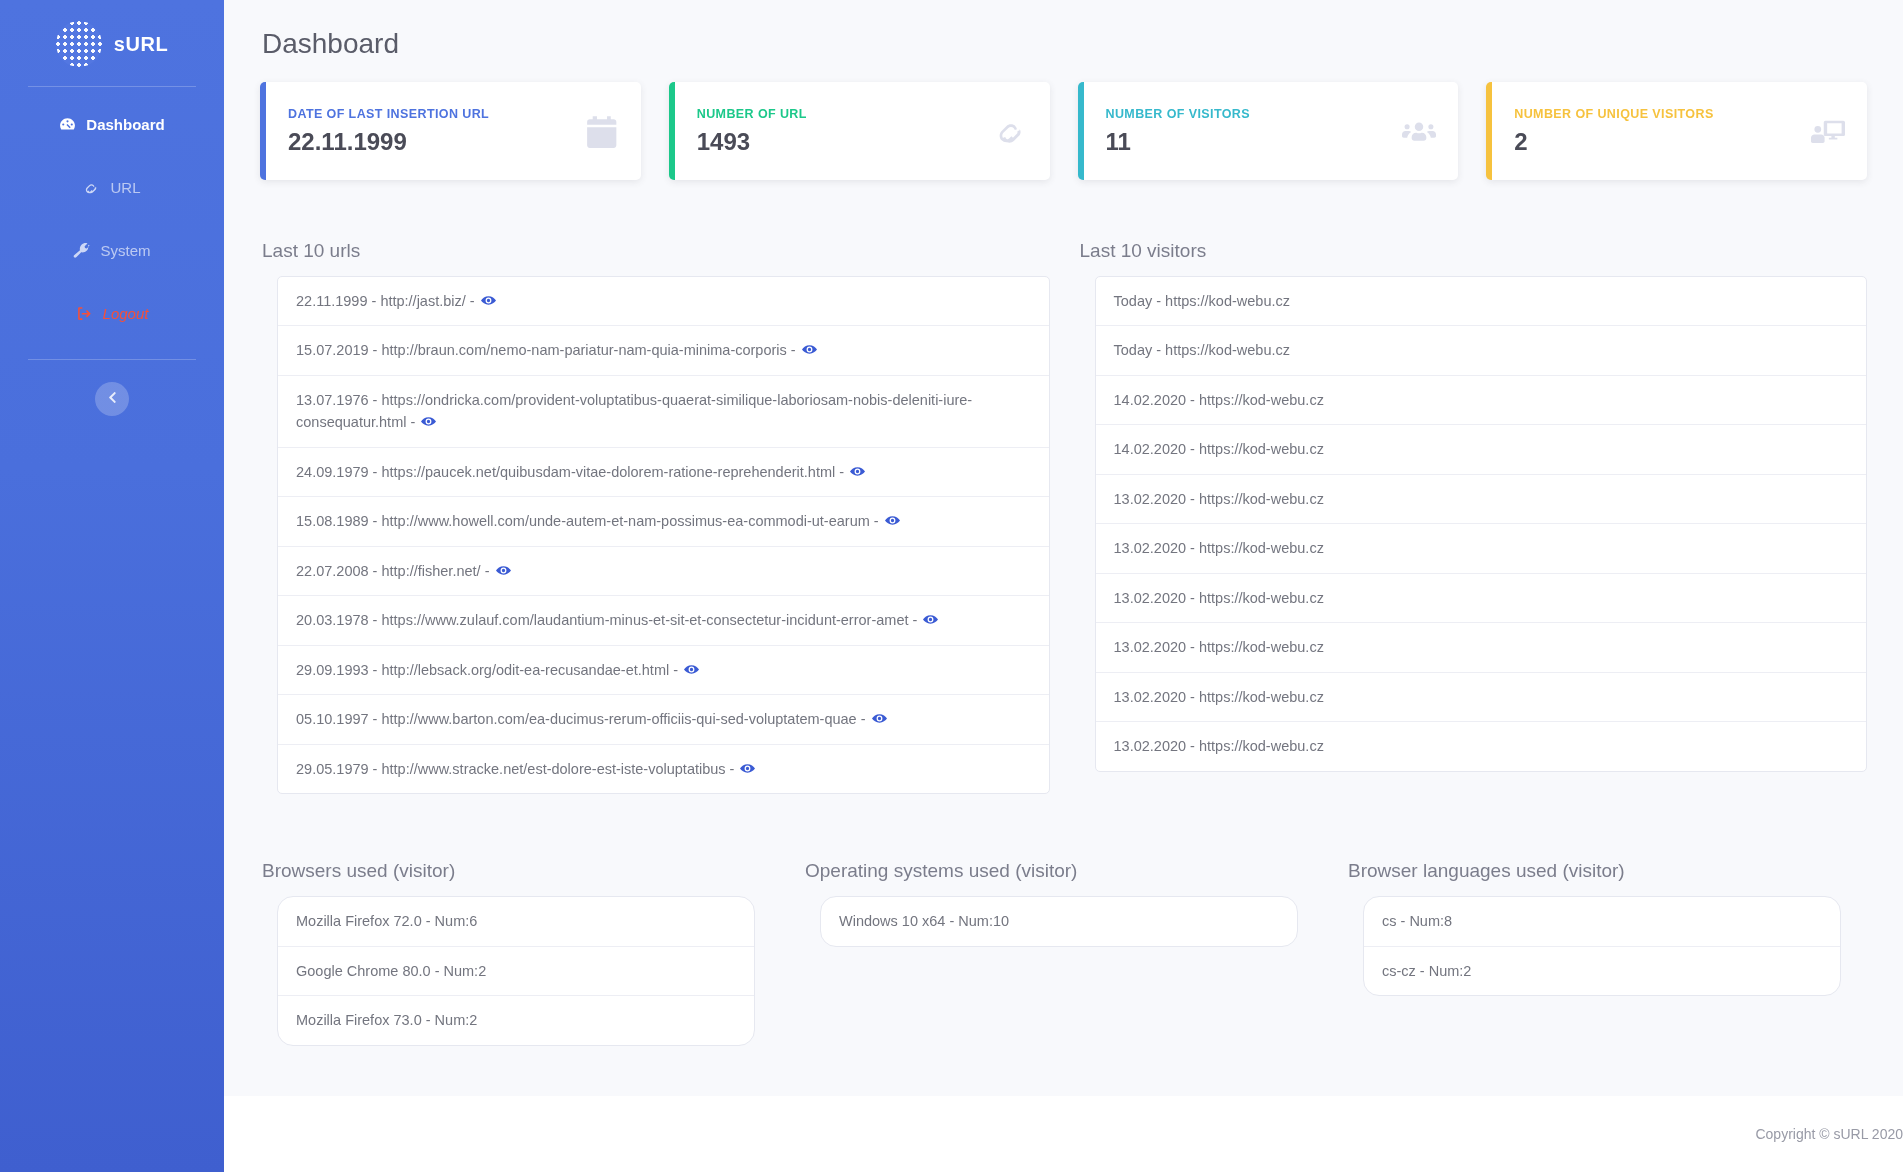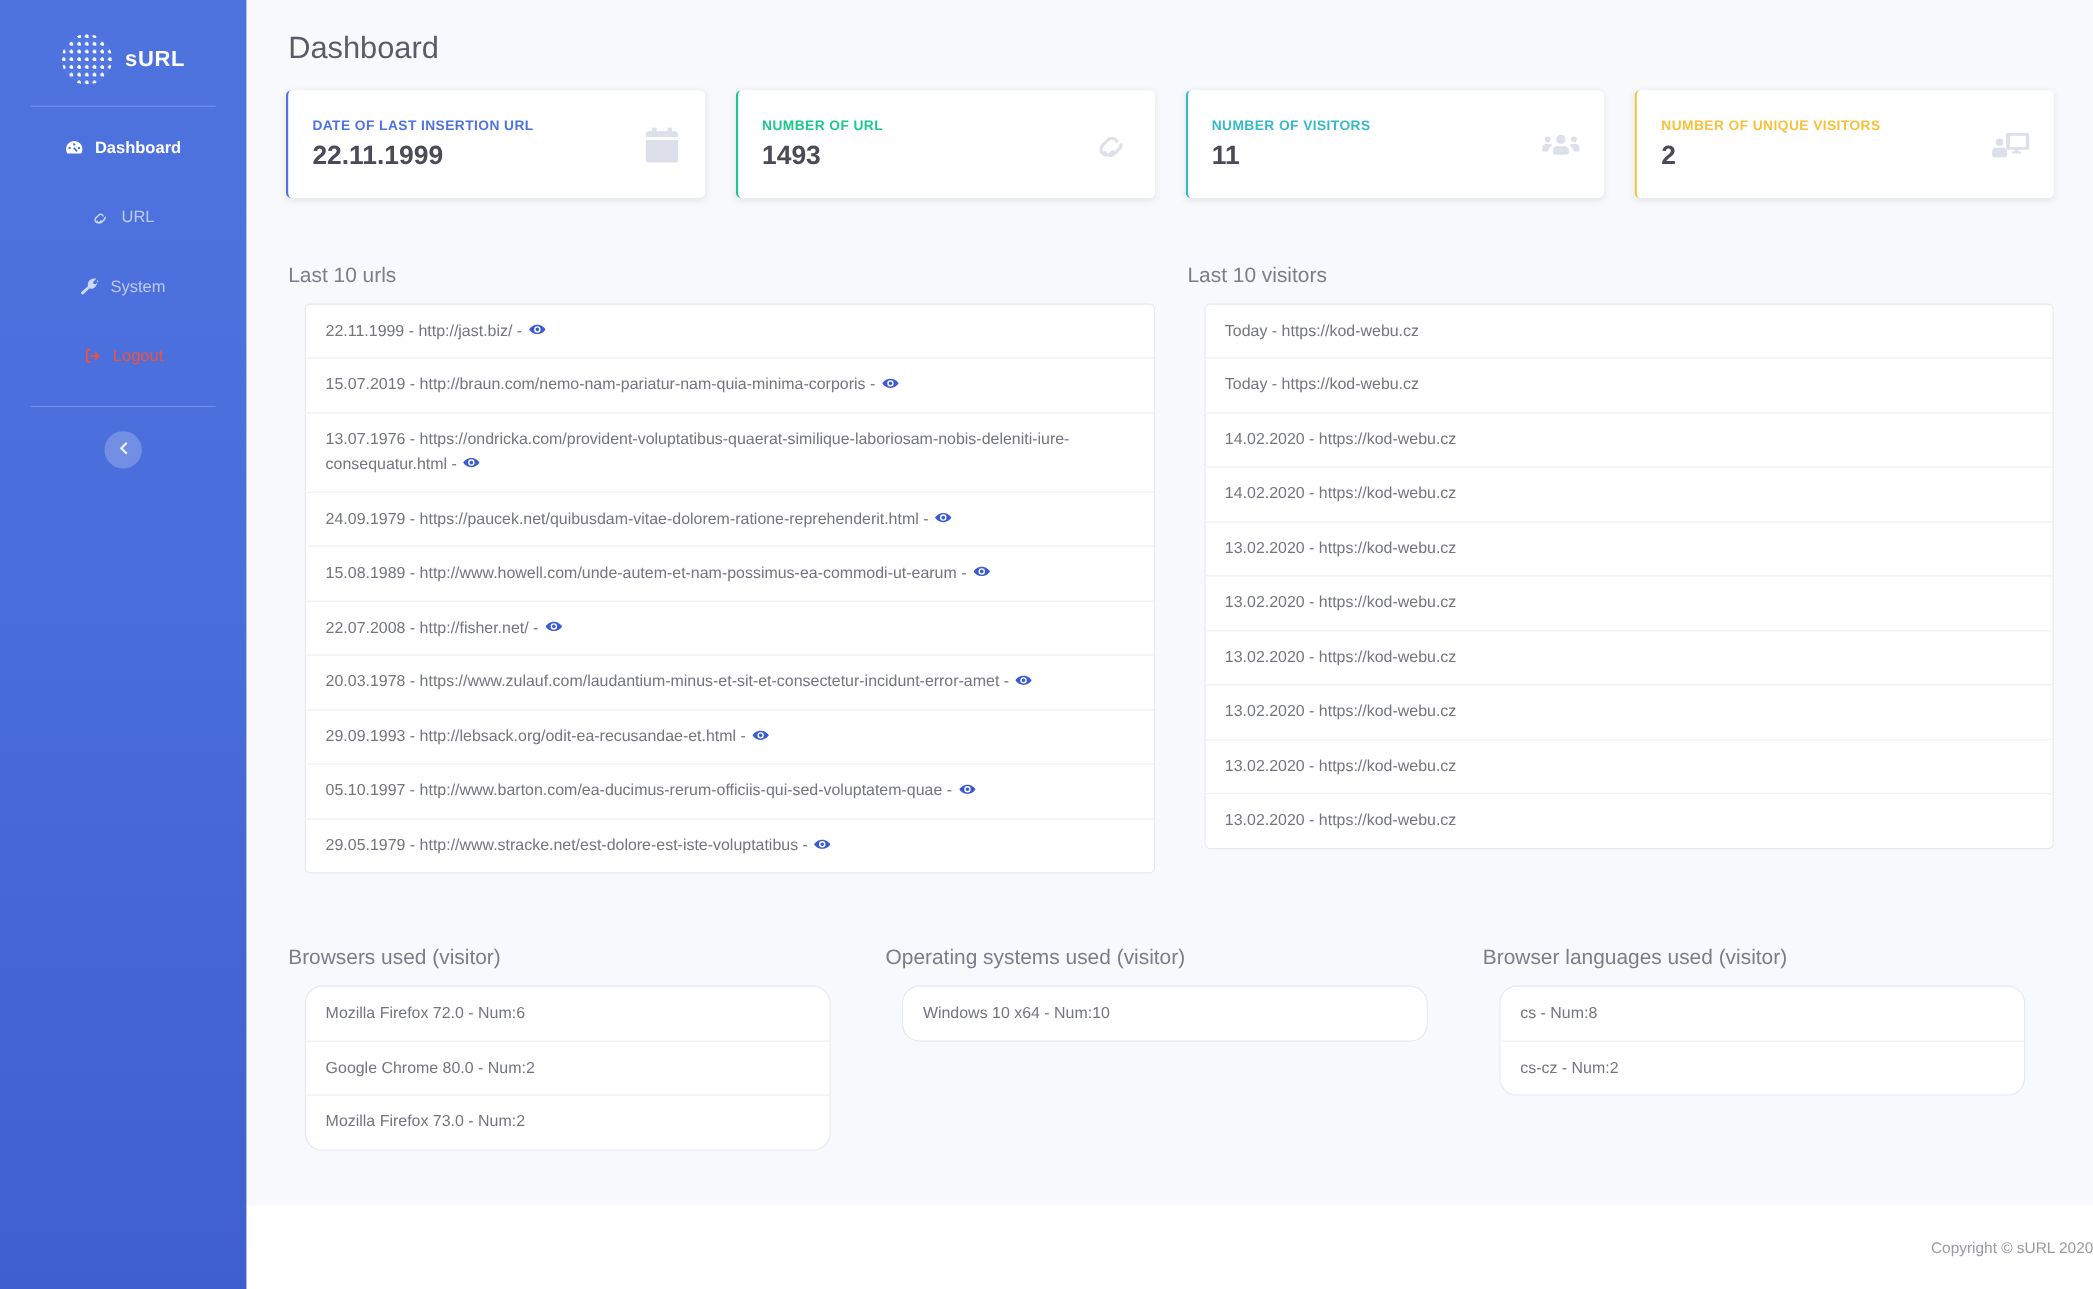--- a/index.html
+++ b/index.html
@@ -21,21 +21,21 @@
 
   
   .sidebar {
     width: 224px;
     flex: 0 0 224px;
     background: linear-gradient(180deg, #4e73df 0%, #4a6fdc 40%, #3f5fcf 100%);
     color: #fff;
     display: flex;
     flex-direction: column;
     align-items: center;
-    padding-top: 20px;
+    padding-top: 10px;
     position: relative;
   }
 
   .brand {
     display: flex;
     align-items: center;
     justify-content: center;
     gap: 12px;
     height: 68px;
     width: 100%;
@@ -71,21 +71,21 @@
     justify-content: center;
     gap: 10px;
     padding: 11px 0;
     margin-bottom: 24px;
     font-size: 15px;
     cursor: pointer;
     color: rgba(255,255,255,.78);
   }
   .nav-item.active { color: #ffffff; font-weight: bold; }
   .nav-item.muted  { color: rgba(255,255,255,.62); }
-  .nav-item.danger { color: #f5503a; }
+  .nav-item.danger { color: #f5503a; font-style: italic; }
   .nav-icon { display: inline-flex; width: 17px; height: 17px; align-items: center; justify-content: center; }
   .nav-icon svg { width: 100%; height: 100%; display: block; }
 
   .sidebar-divider {
     width: 168px;
     height: 1px;
     background: rgba(255,255,255,.22);
     margin: 2px 0 22px 0;
   }
 
@@ -122,21 +122,21 @@
   .stats {
     display: flex;
     gap: 28px;
     margin-bottom: 60px;
   }
   .stat-card {
     flex: 1 1 0;
     min-width: 0;
     background: #fff;
     border-radius: 5px;
-    border-left: 2px solid #4d7c0f;
+    border-left: 6px solid #4d7c0f;
     box-shadow: 0 2px 7px rgba(58,59,69,.10);
     padding: 20px 22px;
     display: flex;
     align-items: center;
     justify-content: space-between;
     height: 98px;
   }
   .stat-label {
     font-size: 12.5px;
     font-weight: bold;

